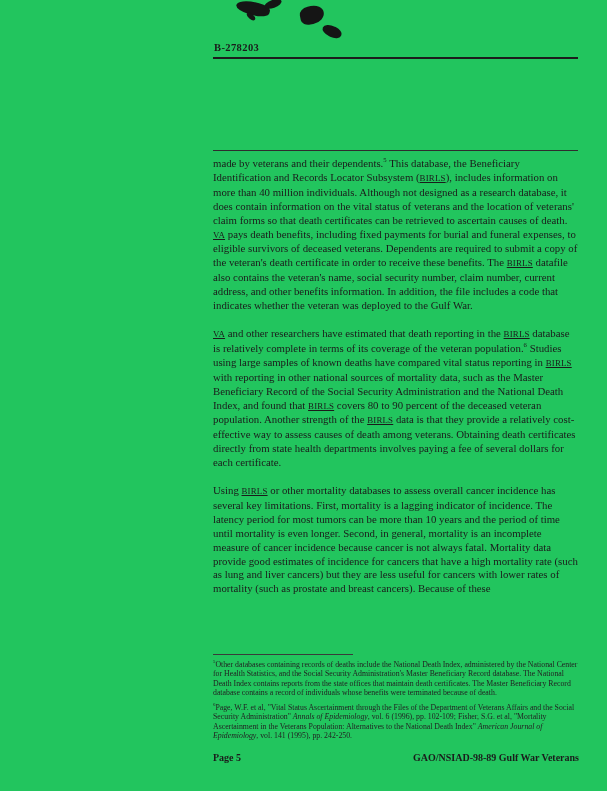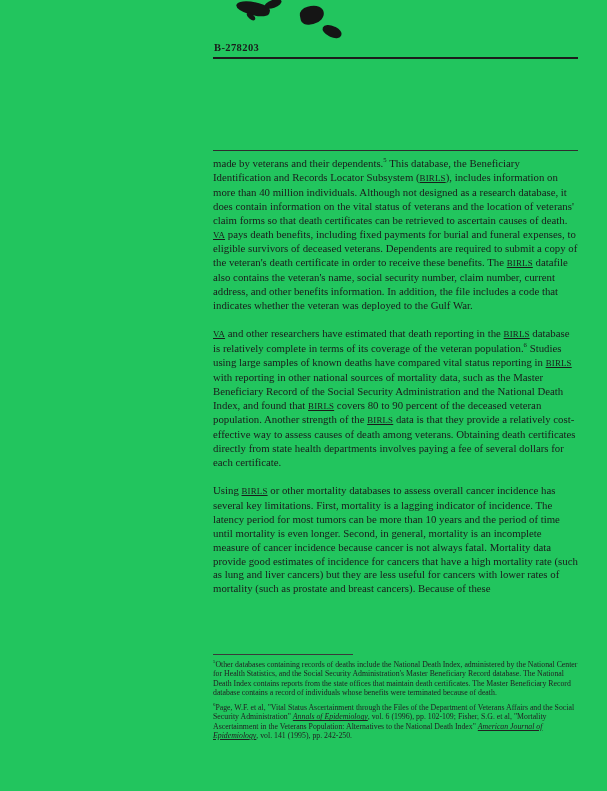--- a/index.html
+++ b/index.html
@@ -50,21 +50,21 @@
   }
   .content p {
     margin: 0 0 14px 0;
     font-size: 10.8px;
     line-height: 13.9px;
     text-align: left;
   }
 
   .seg-smallcaps { font-size: 0.82em; letter-spacing: 0.2px; text-decoration: underline; }
   .seg-sup       { font-size: 0.62em; vertical-align: super; line-height: 0; }
-  .seg-italic    { font-style: italic; text-decoration: underline; }
+  .seg-italic    { font-style: italic; }
 
   .footnote-rule {
     position: absolute;
     left: 213px;
     top: 654px;
     width: 140px;
     height: 1px;
     background: #3a3a3a;
   }
   .footnotes {
@@ -115,14 +115,18 @@
     <p><span>Using </span><span class="seg-smallcaps">BIRLS</span><span> or other mortality databases to assess overall cancer incidence has several key limitations. First, mortality is a lagging indicator of incidence. The latency period for most tumors can be more than 10 years and the period of time until mortality is even longer. Second, in general, mortality is an incomplete measure of cancer incidence because cancer is not always fatal. Mortality data provide good estimates of incidence for cancers that have a high mortality rate (such as lung and liver cancers) but they are less useful for cancers with lower rates of mortality (such as prostate and breast cancers). Because of these</span></p>
   </div>
 
   <div class="footnote-rule"></div>
 
   <div class="footnotes">
     <p><span class="seg-sup">5</span><span>Other databases containing records of deaths include the National Death Index, administered by the National Center for Health Statistics, and the Social Security Administration's Master Beneficiary Record database. The National Death Index contains reports from the state offices that maintain death certificates. The Master Beneficiary Record database contains a record of individuals whose benefits were terminated because of death.</span></p>
     <p><span class="seg-sup">6</span><span>Page, W.F. et al, "Vital Status Ascertainment through the Files of the Department of Veterans Affairs and the Social Security Administration" </span><span class="seg-italic">Annals of Epidemiology</span><span>, vol. 6 (1996), pp. 102-109; Fisher, S.G. et al, "Mortality Ascertainment in the Veterans Population: Alternatives to the National Death Index" </span><span class="seg-italic">American Journal of Epidemiology</span><span>, vol. 141 (1995), pp. 242-250.</span></p>
   </div>
 
+  <div class="footer">
+    <span>Page 5</span>
+    <span>GAO/NSIAD-98-89 Gulf War Veterans</span>
+  </div>
 
 </div>
 
 </body></html>

